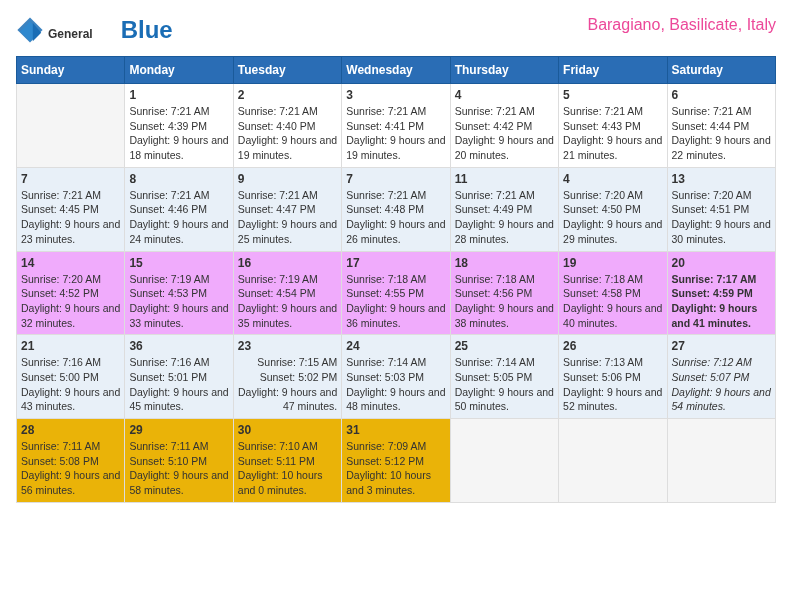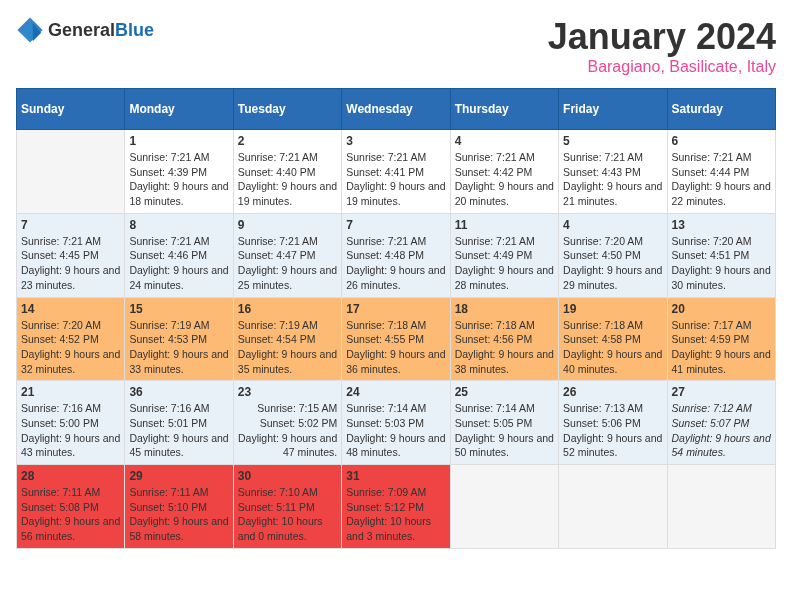--- a/index.html
+++ b/index.html
@@ -15,28 +15,29 @@
       justify-content: space-between;
       align-items: flex-start;
       margin-bottom: 12px;
     }
     .logo {
       display: flex;
       align-items: center;
       gap: 4px;
     }
     .logo-text-general {
-      font-size: 18px;
+      font-size: 12px;
       font-weight: bold;
       color: #333;
     }
     .logo-text-blue {
-      font-size: 18px;
+      font-size: 24px;
       font-weight: bold;
       color: #1a6db5;
+      margin-left: 28px;
     }
     .logo-icon {
       width: 28px;
       height: 28px;
     }
     .title-area {
       text-align: right;
     }
     .main-title {
       font-size: 36px;
@@ -50,21 +51,21 @@
     table {
       width: 100%;
       border-collapse: collapse;
       font-size: 11px;
     }
     thead tr {
       background-color: #2a6db5;
       color: #fff;
     }
     thead th {
-      padding: 13px 4px;
+      padding: 6px 4px;
       text-align: left;
       font-weight: bold;
       font-size: 12px;
       border: 1px solid #1a5a9a;
     }
     tbody tr {
       border-bottom: 1px solid #ccc;
     }
     tbody tr:nth-child(odd) {
       background-color: #fff;
@@ -103,21 +104,20 @@
     <svg class="logo-icon" viewBox="0 0 40 40">
       <polygon points="20,2 38,20 20,38 2,20" fill="#1a6db5" opacity="0.85"></polygon>
       <polygon points="20,8 34,22 20,36 6,22" fill="#2a8ad4" opacity="0.7"></polygon>
       <polygon points="24,10 36,24 24,36" fill="#1a6db5"></polygon>
     </svg>
     <div>
       <span class="logo-text-general">General</span><span class="logo-text-blue">Blue</span>
     </div>
   </div>
   <div class="title-area">
-    <div class="main-title">January 2024</div>
     <div class="sub-title">Baragiano, Basilicate, Italy</div>
   </div>
 </div>
 
 <table>
   <thead>
     <tr>
     <th>Sunday</th>
         <th>Monday</th>
         <th>Tuesday</th>
@@ -204,21 +204,21 @@
 Sunset: 4:50 PM
 Daylight: 9 hours and 29 minutes.</div>
         </td>
         <td>
           <span class="day-number">13</span>
           <div class="day-detail" style="white-space: pre-line;">Sunrise: 7:20 AM
 Sunset: 4:51 PM
 Daylight: 9 hours and 30 minutes.</div>
         </td>
       </tr>
-      <tr style="background-color: #fdba74;">
+      <tr style="background-color: #f0abfc;">
         <td>
           <span class="day-number">14</span>
           <div class="day-detail" style="white-space: pre-line;">Sunrise: 7:20 AM
 Sunset: 4:52 PM
 Daylight: 9 hours and 32 minutes.</div>
         </td>
         <td>
           <span class="day-number">15</span>
           <div class="day-detail" style="white-space: pre-line;">Sunrise: 7:19 AM
 Sunset: 4:53 PM
@@ -243,21 +243,21 @@
 Daylight: 9 hours and 38 minutes.</div>
         </td>
         <td>
           <span class="day-number">19</span>
           <div class="day-detail" style="white-space: pre-line;">Sunrise: 7:18 AM
 Sunset: 4:58 PM
 Daylight: 9 hours and 40 minutes.</div>
         </td>
         <td>
           <span class="day-number">20</span>
-          <div class="day-detail" style="white-space: pre-line;">Sunrise: 7:17 AM
+          <div class="day-detail" style="white-space: pre-line; font-weight: bold;">Sunrise: 7:17 AM
 Sunset: 4:59 PM
 Daylight: 9 hours and 41 minutes.</div>
         </td>
       </tr>
       <tr style="background-color: rgb(232, 240, 248);">
         <td>
           <span class="day-number">21</span>
           <div class="day-detail" style="white-space: pre-line;">Sunrise: 7:16 AM
 Sunset: 5:00 PM
 Daylight: 9 hours and 43 minutes.</div>
@@ -292,21 +292,21 @@
 Sunset: 5:06 PM
 Daylight: 9 hours and 52 minutes.</div>
         </td>
         <td>
           <span class="day-number">27</span>
           <div class="day-detail" style="white-space: pre-line; font-style: italic;">Sunrise: 7:12 AM
 Sunset: 5:07 PM
 Daylight: 9 hours and 54 minutes.</div>
         </td>
       </tr>
-      <tr style="background-color: #ef4444;">
+      <tr style="background-color: #eab308;">
         <td>
           <span class="day-number">28</span>
           <div class="day-detail" style="white-space: pre-line;">Sunrise: 7:11 AM
 Sunset: 5:08 PM
 Daylight: 9 hours and 56 minutes.</div>
         </td>
         <td>
           <span class="day-number">29</span>
           <div class="day-detail" style="white-space: pre-line;">Sunrise: 7:11 AM
 Sunset: 5:10 PM

